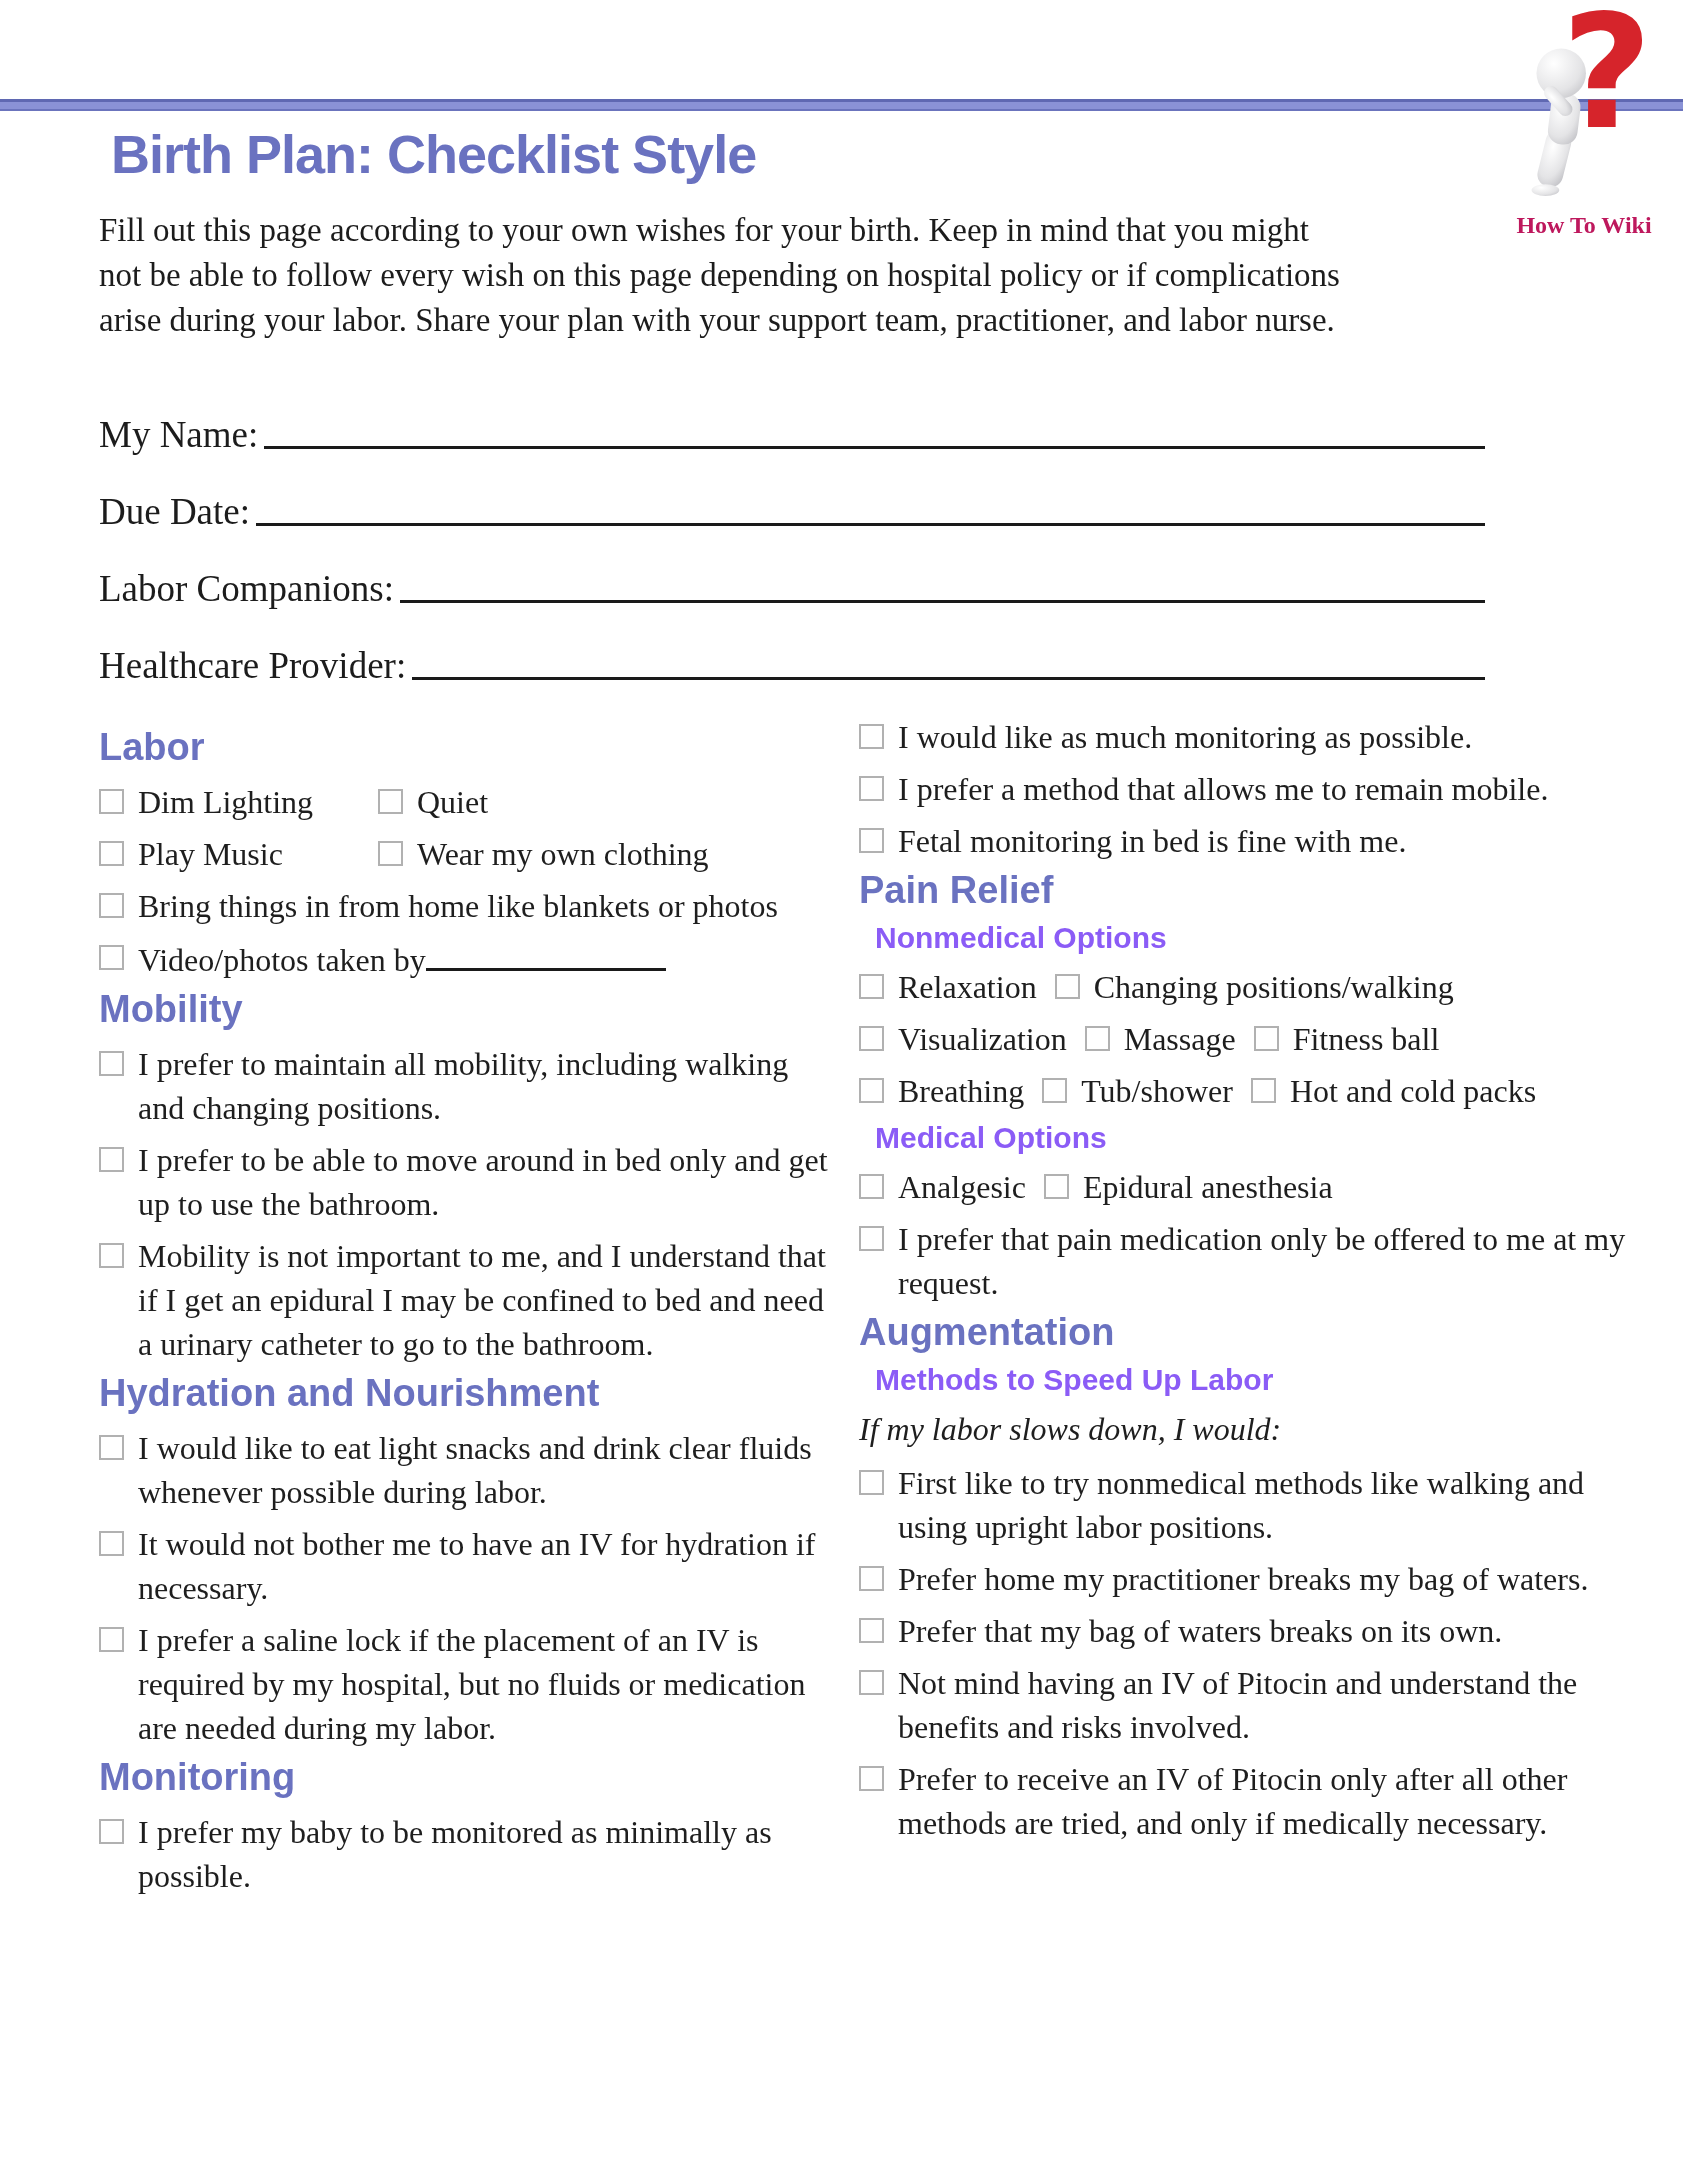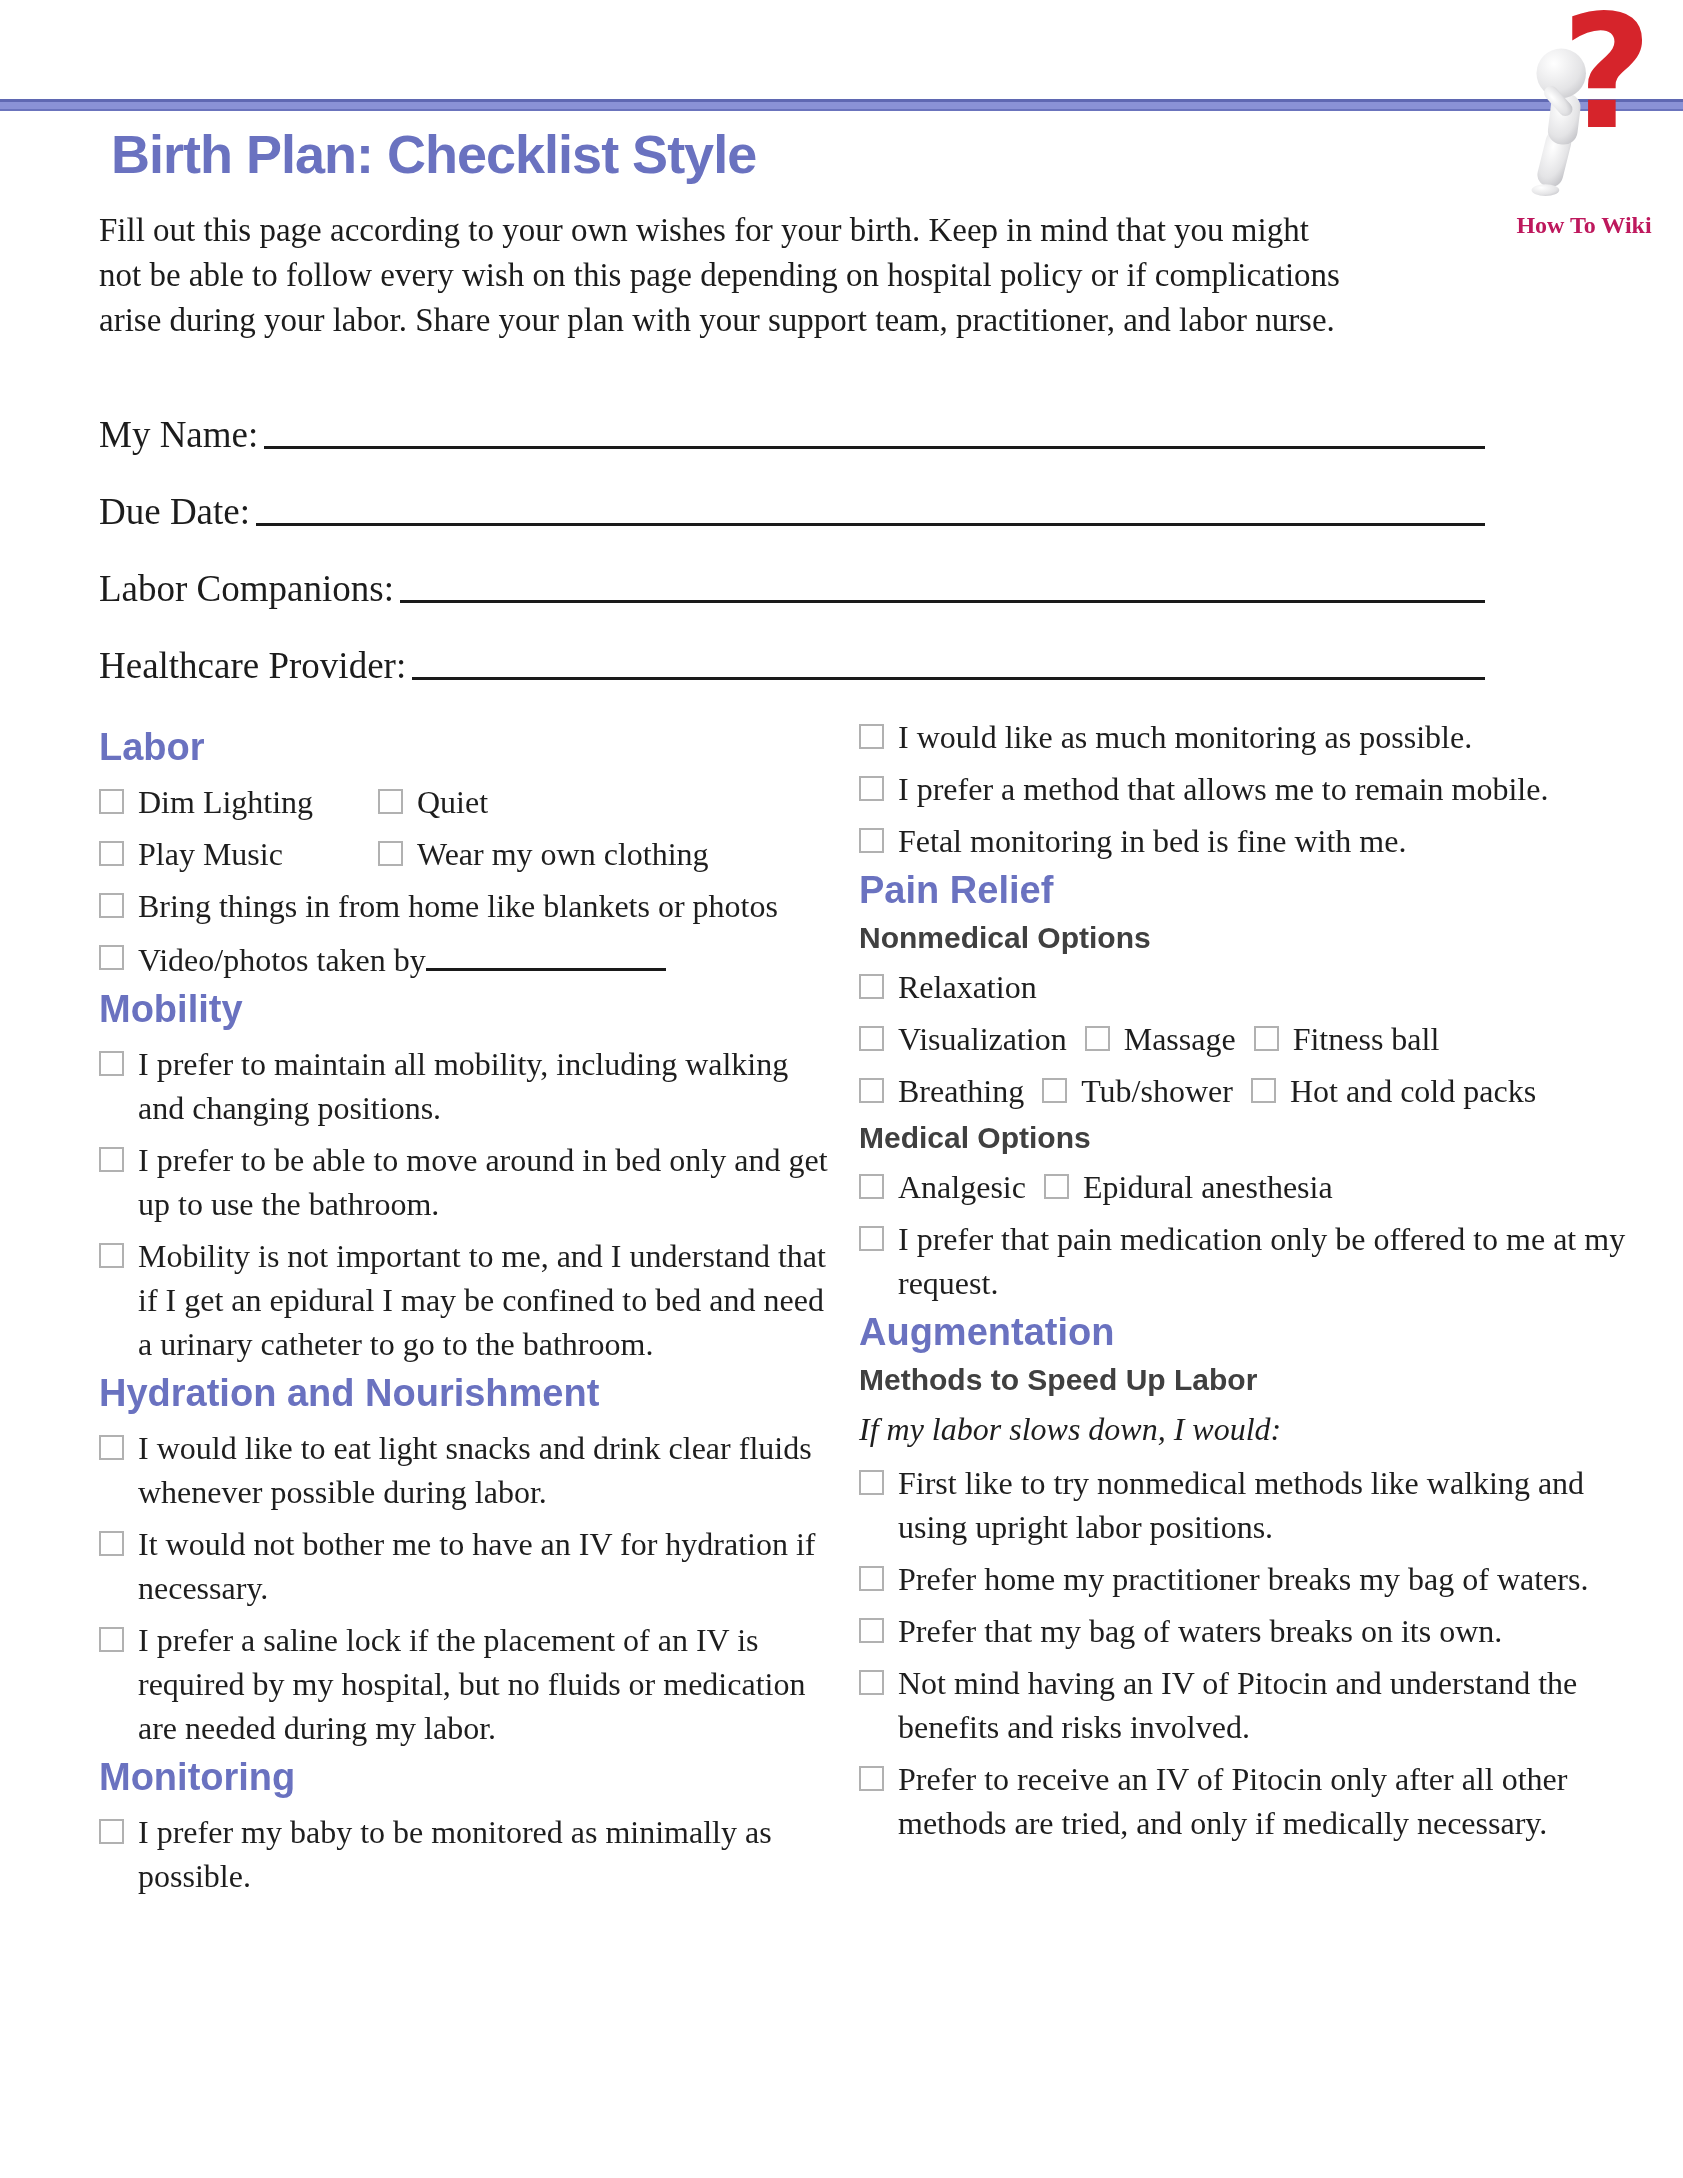--- a/index.html
+++ b/index.html
@@ -30,21 +30,21 @@
   .field-line{flex:1;border-bottom:3px solid #1a1a1a;margin-bottom:7px;margin-left:6px;height:1px;}
 
   
   .col-left{position:absolute;top:728px;left:99px;width:741px;}
   .col-right{position:absolute;top:715px;left:859px;width:772px;}
 
   h2.sec{font-family:"Liberation Sans","DejaVu Sans",sans-serif;font-weight:bold;
          font-size:38px;color:#6a72c0;margin:0 0 14px 0;line-height:1;}
   .sec-gap{margin-top:42px;}
   .subhead{font-family:"Liberation Sans","DejaVu Sans",sans-serif;font-weight:bold;
-           font-size:30px;color:#404040;margin:0 0 12px 0;line-height:1;}
+           font-size:30px;color:#8b5cf6;margin:0 0 12px 16px;line-height:1;}
   .leadin{font-size:32px;font-style:italic;margin:0 0 10px 0;line-height:44px;}
 
   .item{display:flex;align-items:flex-start;margin-bottom:8px;font-size:32px;line-height:44px;}
   .cb{flex:0 0 auto;width:21px;height:21px;border:2px solid #b1b1b1;background:#fff;
       margin:9px 14px 0 0;display:inline-block;}
   .pair-row{display:flex;margin-bottom:8px;font-size:32px;line-height:44px;}
   .pair{display:flex;align-items:flex-start;margin-right:18px;}
   .pair:last-child{margin-right:0;}
   .pair-fixed{width:279px;margin-right:0;}
   .fill-line{display:inline-block;width:240px;border-bottom:3px solid #1a1a1a;height:32px;
@@ -191,20 +191,24 @@
     </div>
 
     <h2 class="sec sec-gap">Pain Relief</h2>
     <div class="subhead">Nonmedical Options</div>
 
     <div class="pair-row">
       <span class="pair">
         <span class="cb"></span>
         <span class="itm-text">Relaxation</span>
       </span>
+      <span class="pair">
+        <span class="cb"></span>
+        <span class="itm-text">Changing positions/walking</span>
+      </span>
     </div>
     <div class="pair-row">
       <span class="pair">
         <span class="cb"></span>
         <span class="itm-text">Visualization</span>
       </span>
       <span class="pair">
         <span class="cb"></span>
         <span class="itm-text">Massage</span>
       </span>

